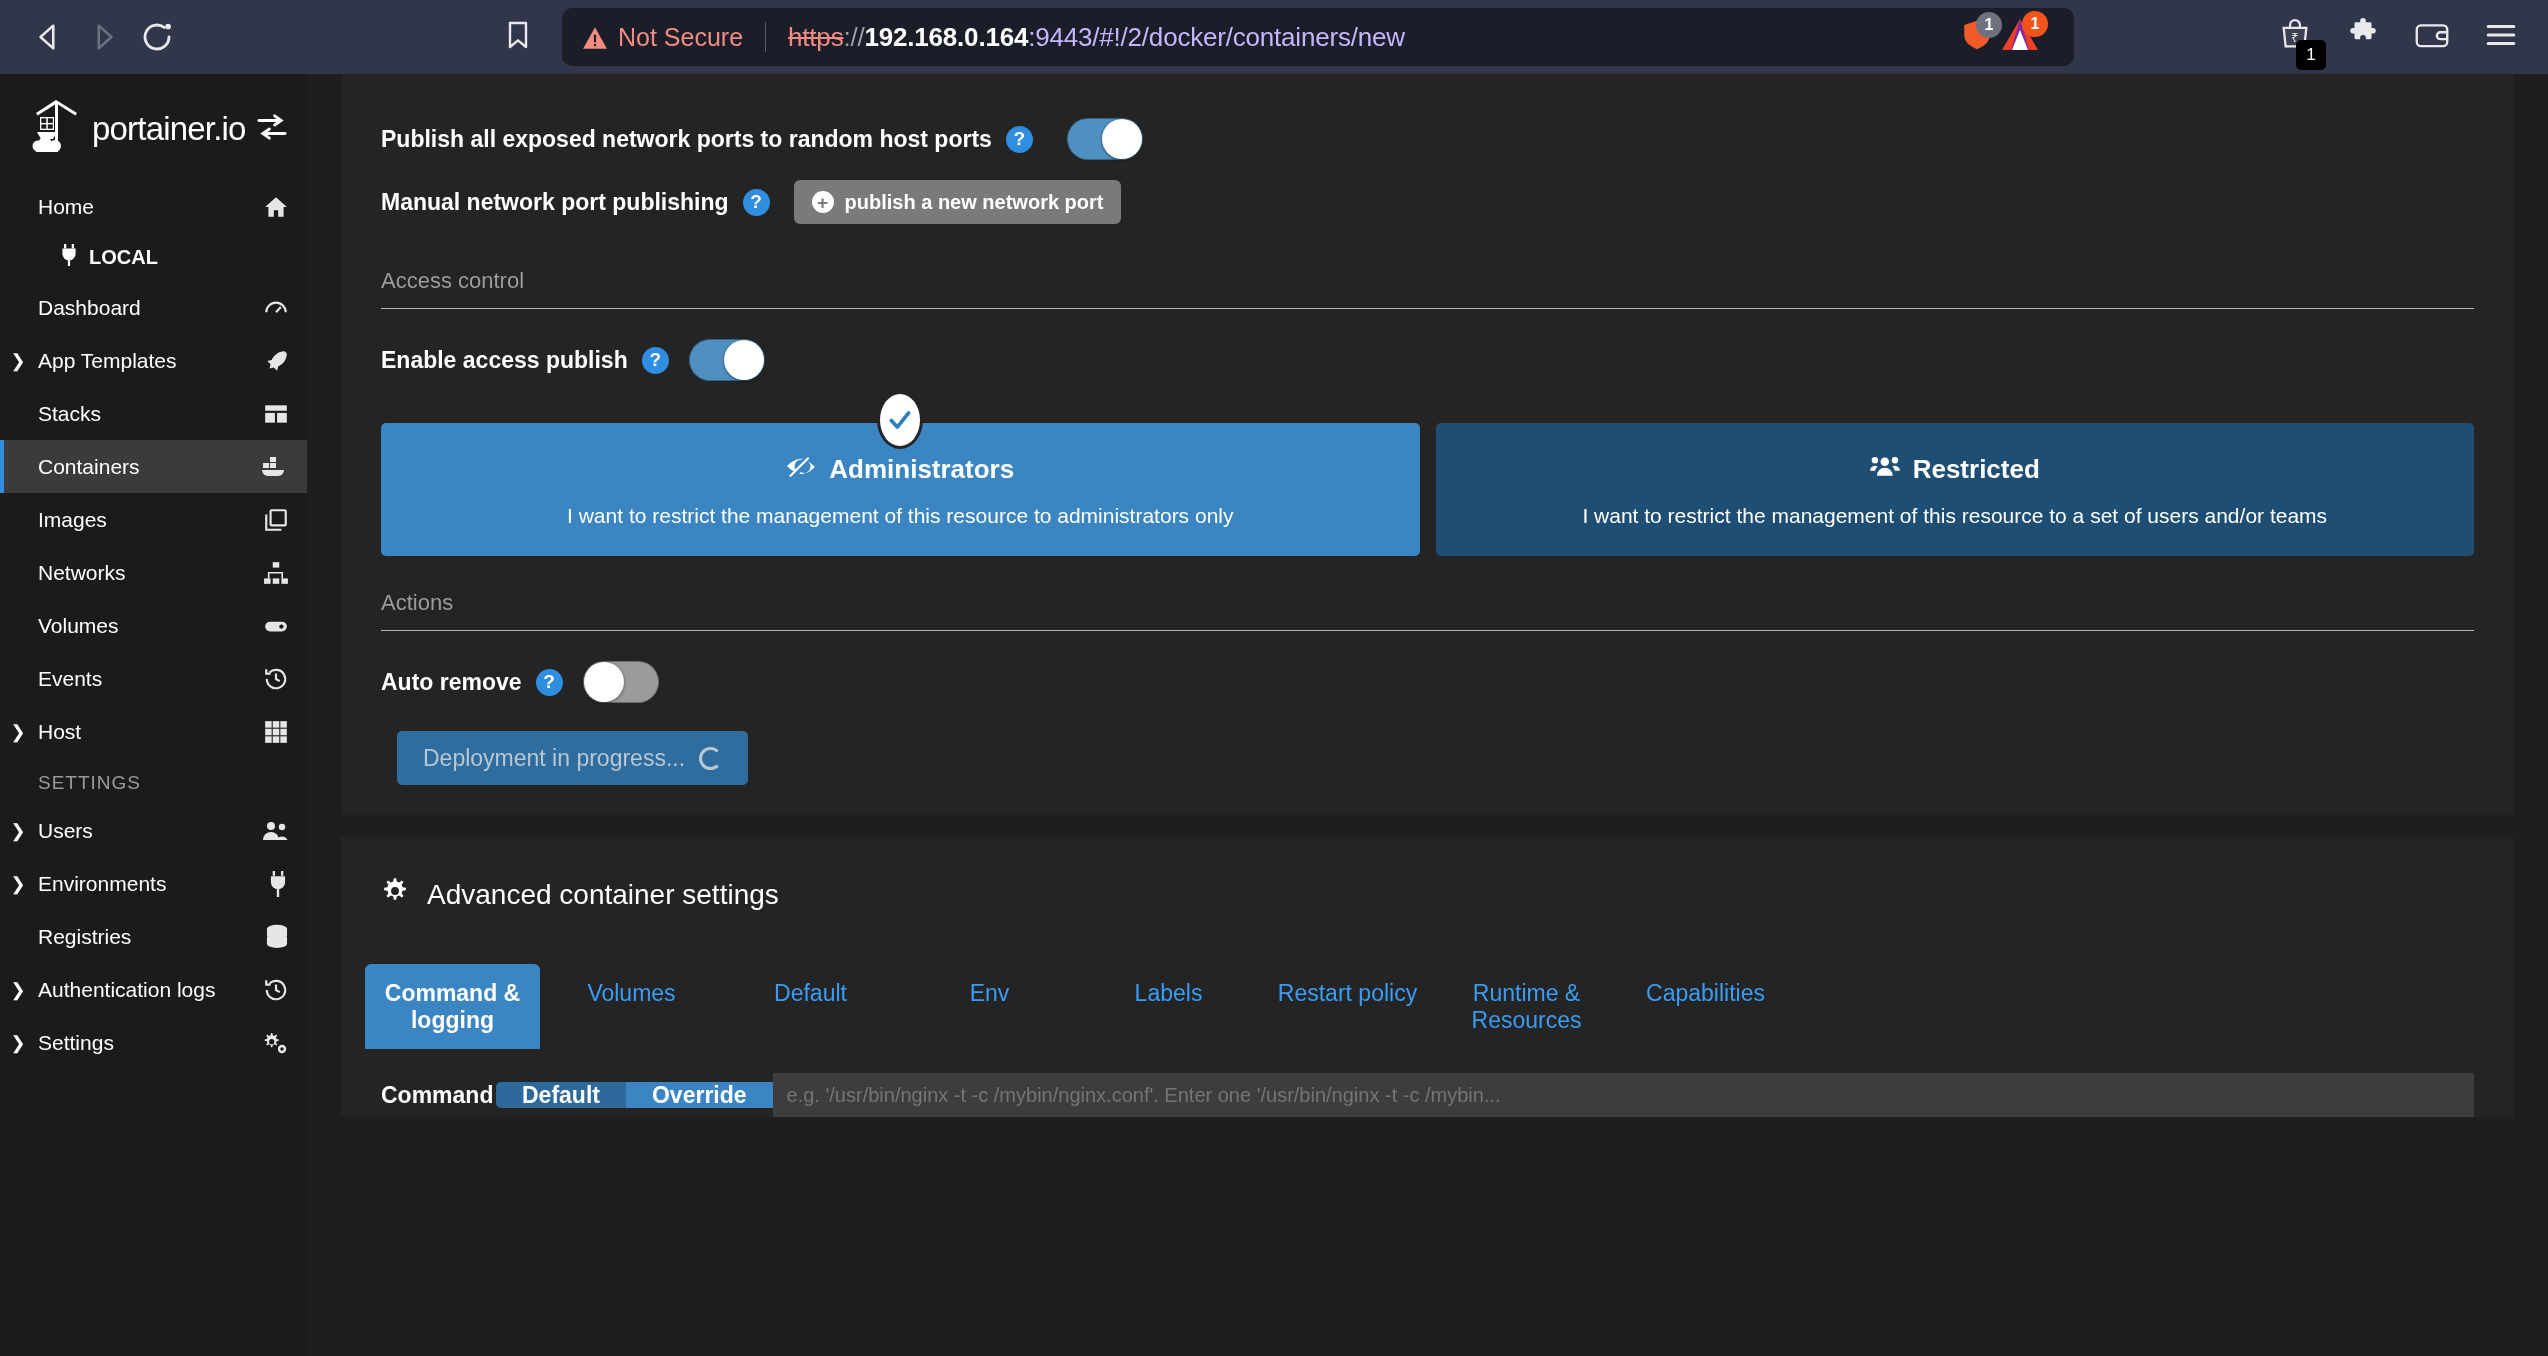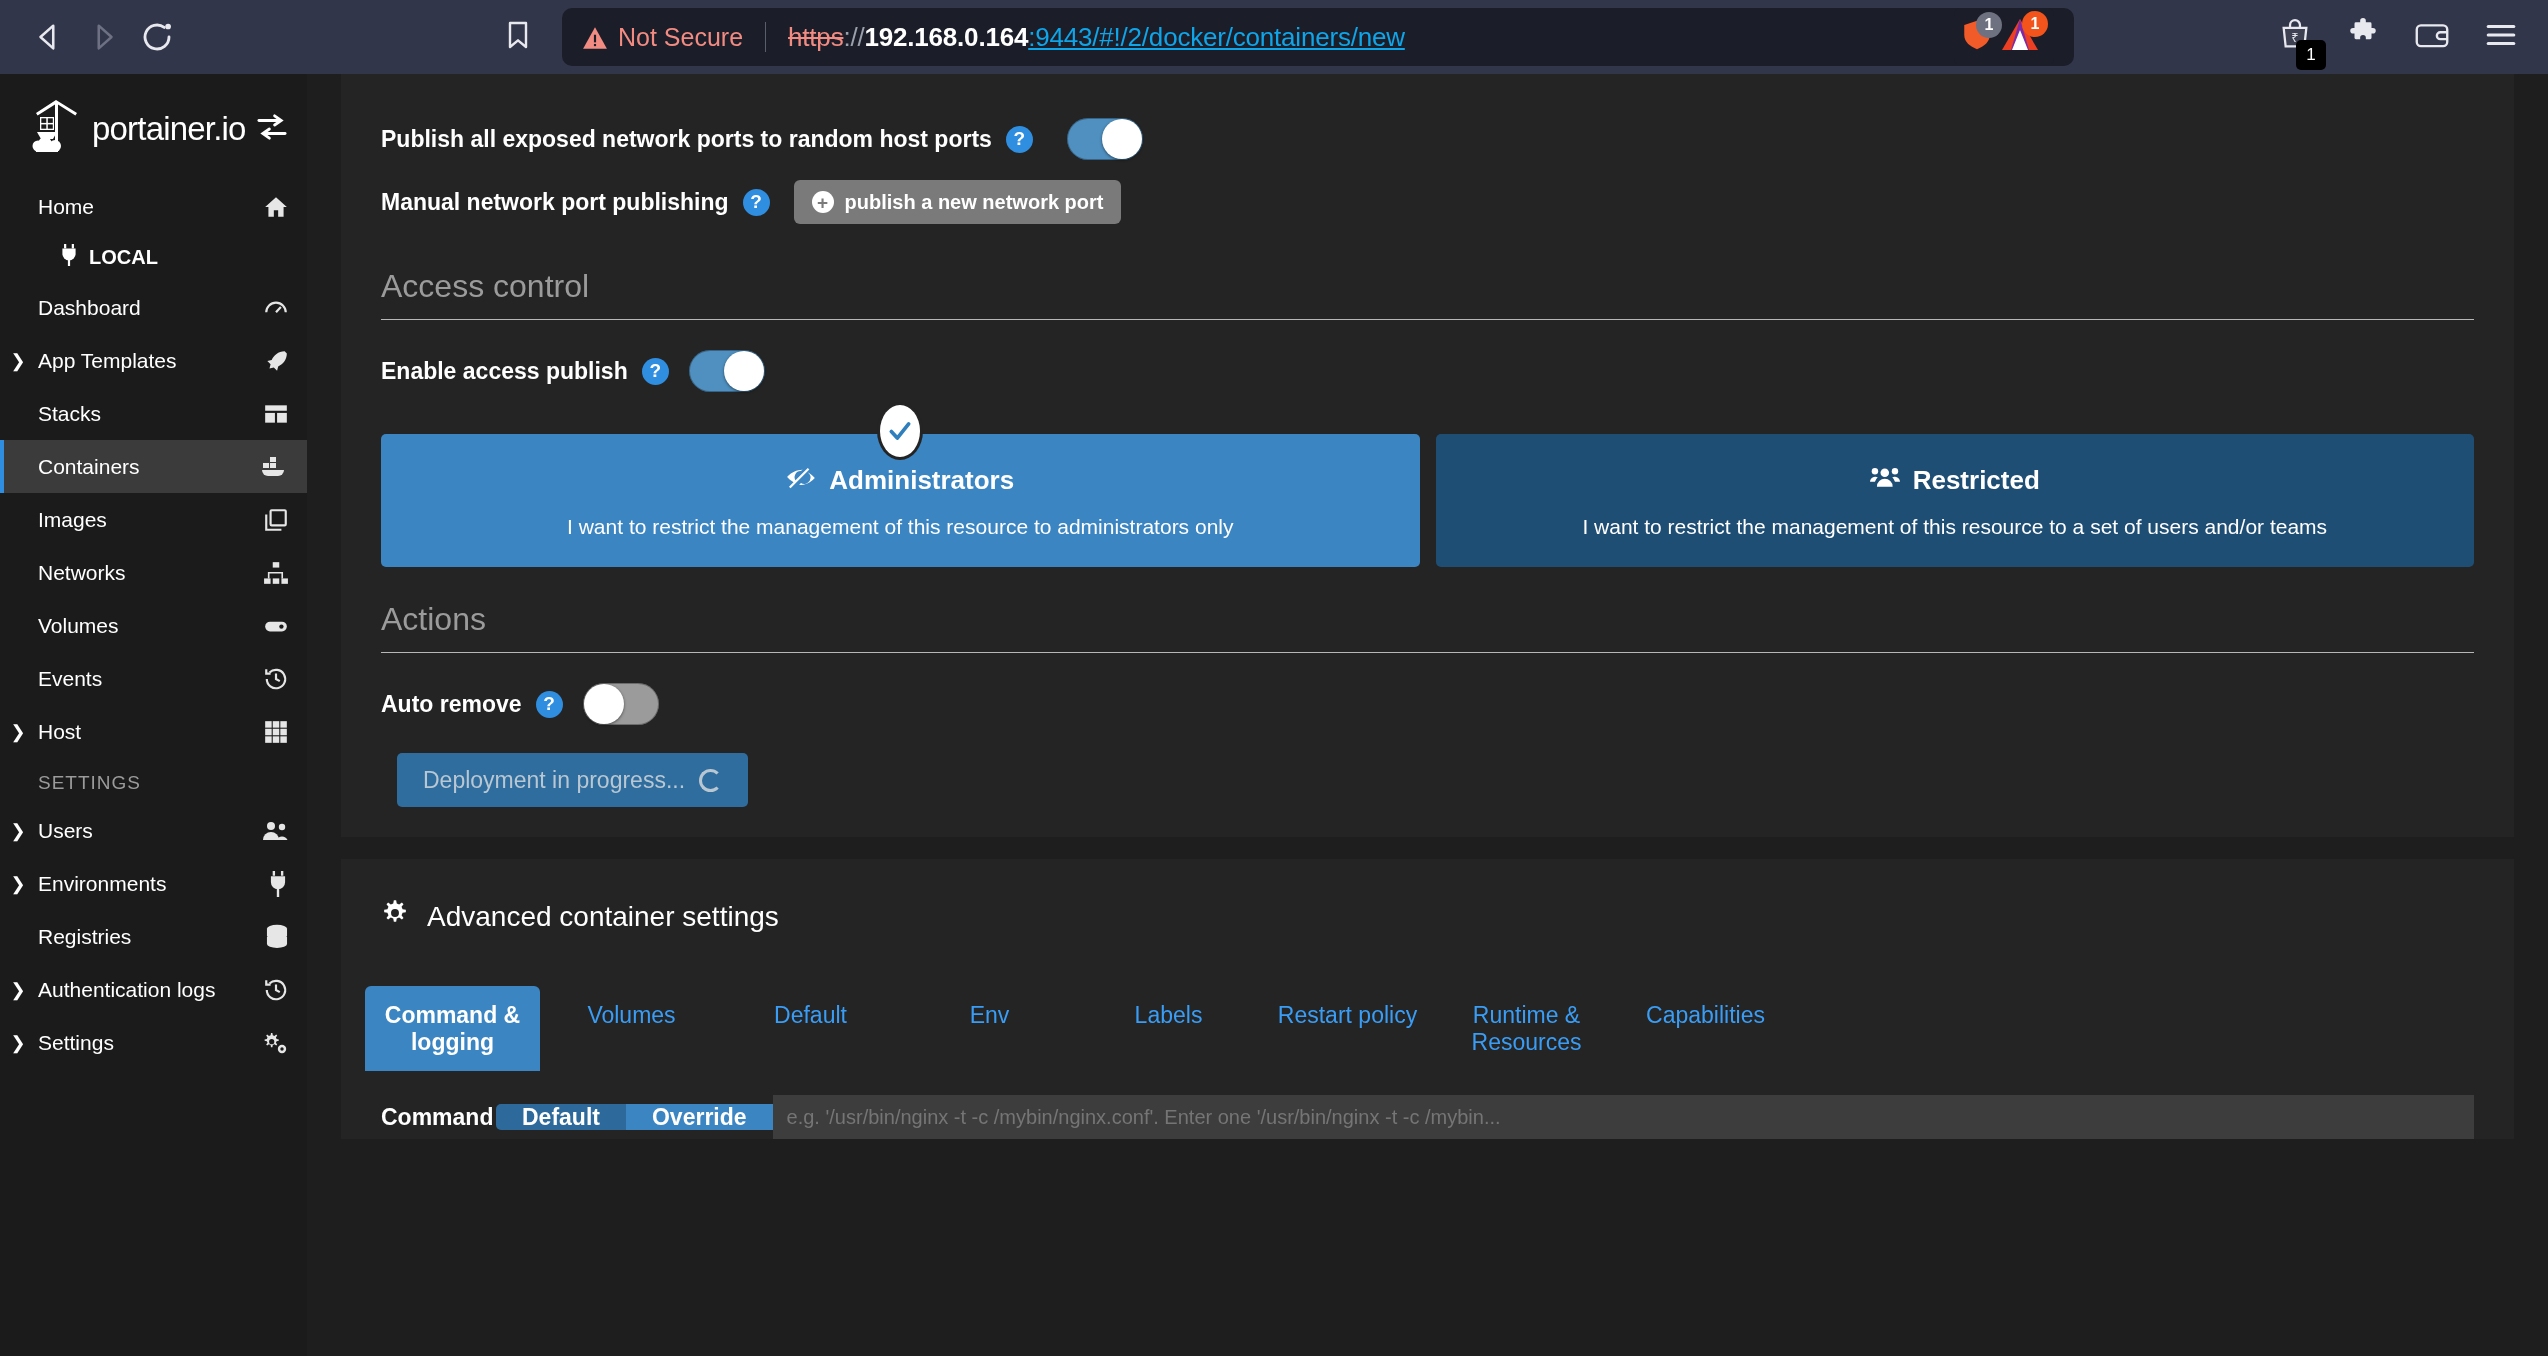--- a/index.html
+++ b/index.html
@@ -51,21 +51,21 @@
   }
   .warn-tri { width: 24px; height: 22px; position: relative; }
   .warn-tri svg { display:block; }
   .omni-divider {
     width: 1px; height: 30px; background: #5a5d6b; margin: 0 22px;
   }
   .url { font-size: 26px; white-space: nowrap; letter-spacing: -0.2px; }
   .url .scheme { color: #f28b82; text-decoration: line-through; }
   .url .colon-slashes { color: #9aa0ac; }
   .url .host { color: #ffffff; font-weight: 600; }
-  .url .rest { color: #0ea5e9; text-decoration: underline; }
+  .url .rest { color: #c4b5fd; }
 
   .omni-right {
     display:flex; align-items:center; margin-left:auto; gap:0px;
   }
   .shield-group {
     display:flex; align-items:center;
     background:#1b1d29; border-radius:10px;
     height: 62px; padding: 0 14px 0 6px; gap: 6px;
     margin-left: 6px;
   }
@@ -194,21 +194,21 @@
     font-family: "Liberation Sans", sans-serif;
     cursor: pointer;
   }
   .plus-circle {
     width: 22px; height: 22px; border-radius:50%;
     background:#fff; color:#7a7a7a; font-size:19px; font-weight:800;
     display:flex; align-items:center; justify-content:center; line-height:1;
   }
 
   .section-head {
-    color:#9b9b9b; font-size: 32px;
+    color:#9b9b9b; font-size: 22px;
     padding: 34px 0 14px 0;
     border-bottom: 1px solid #b7b7b7;
     margin-bottom: 8px;
   }
 
   
   .cards-row { display:flex; gap: 16px; margin: 32px 0 0 0; position: relative; }
   .acl-card {
     flex: 1; border-radius: 5px;
     padding: 30px 22px 26px 22px;

